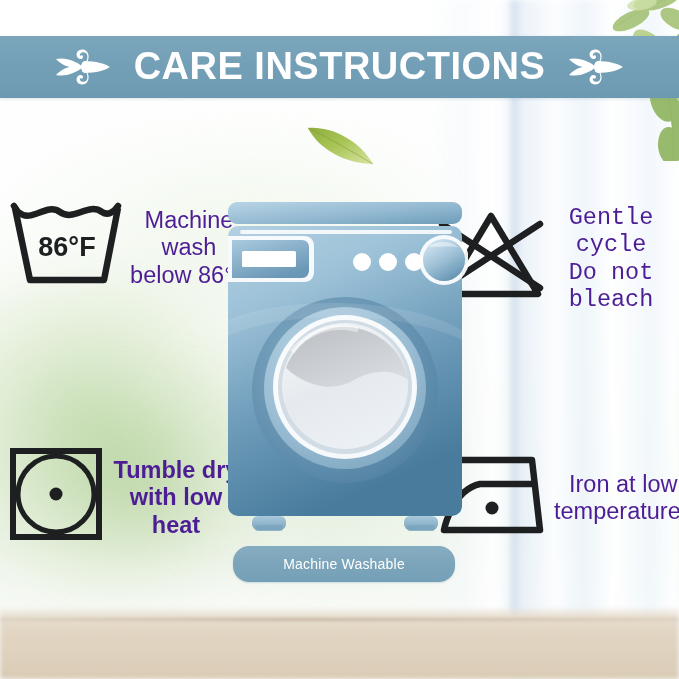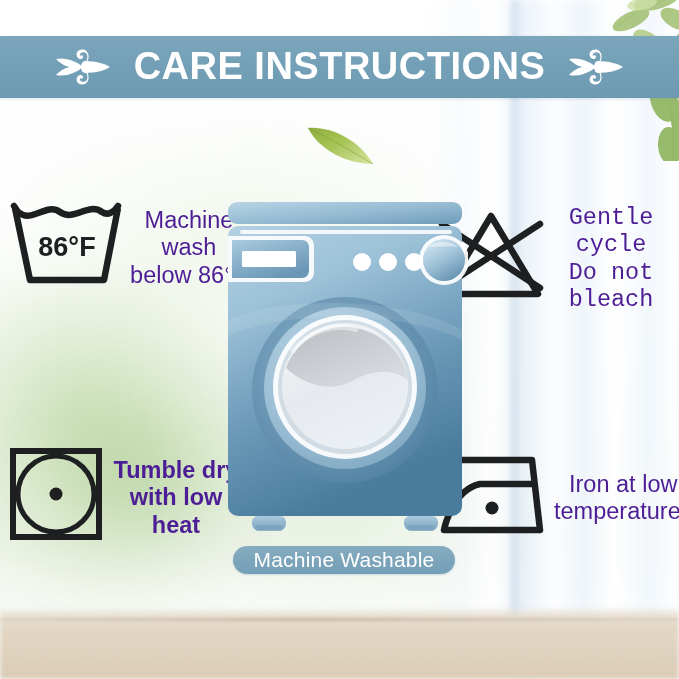--- a/index.html
+++ b/index.html
@@ -157,25 +157,25 @@
   #item-dry    { left: 8px;   top: 446px; font-weight: bold; }
   #item-iron   { left: 430px; top: 446px; }
 
   
   .washer { position: absolute; left: 222px; top: 200px; width: 246px; height: 340px; }
 
   
   .badge {
     position: absolute;
     left: 233px; top: 546px;
-    width: 222px; height: 28px;
+    width: 222px; height: 36px;
     border-radius: 16px;
     background: linear-gradient(180deg, #86acc0 0%, #7ba4ba 55%, #74a0b7 100%);
     color: #ffffff;
-    font-size: 21px;
+    font-size: 14px;
     display: flex;
     align-items: center;
     justify-content: center;
     letter-spacing: .2px;
     box-shadow: 0 1px 2px rgba(110,145,168,0.28);
     text-align: right;
   }
 
   
   .leaf-float { position: absolute; left: 303px; top: 118px; width: 76px; height: 52px; }

